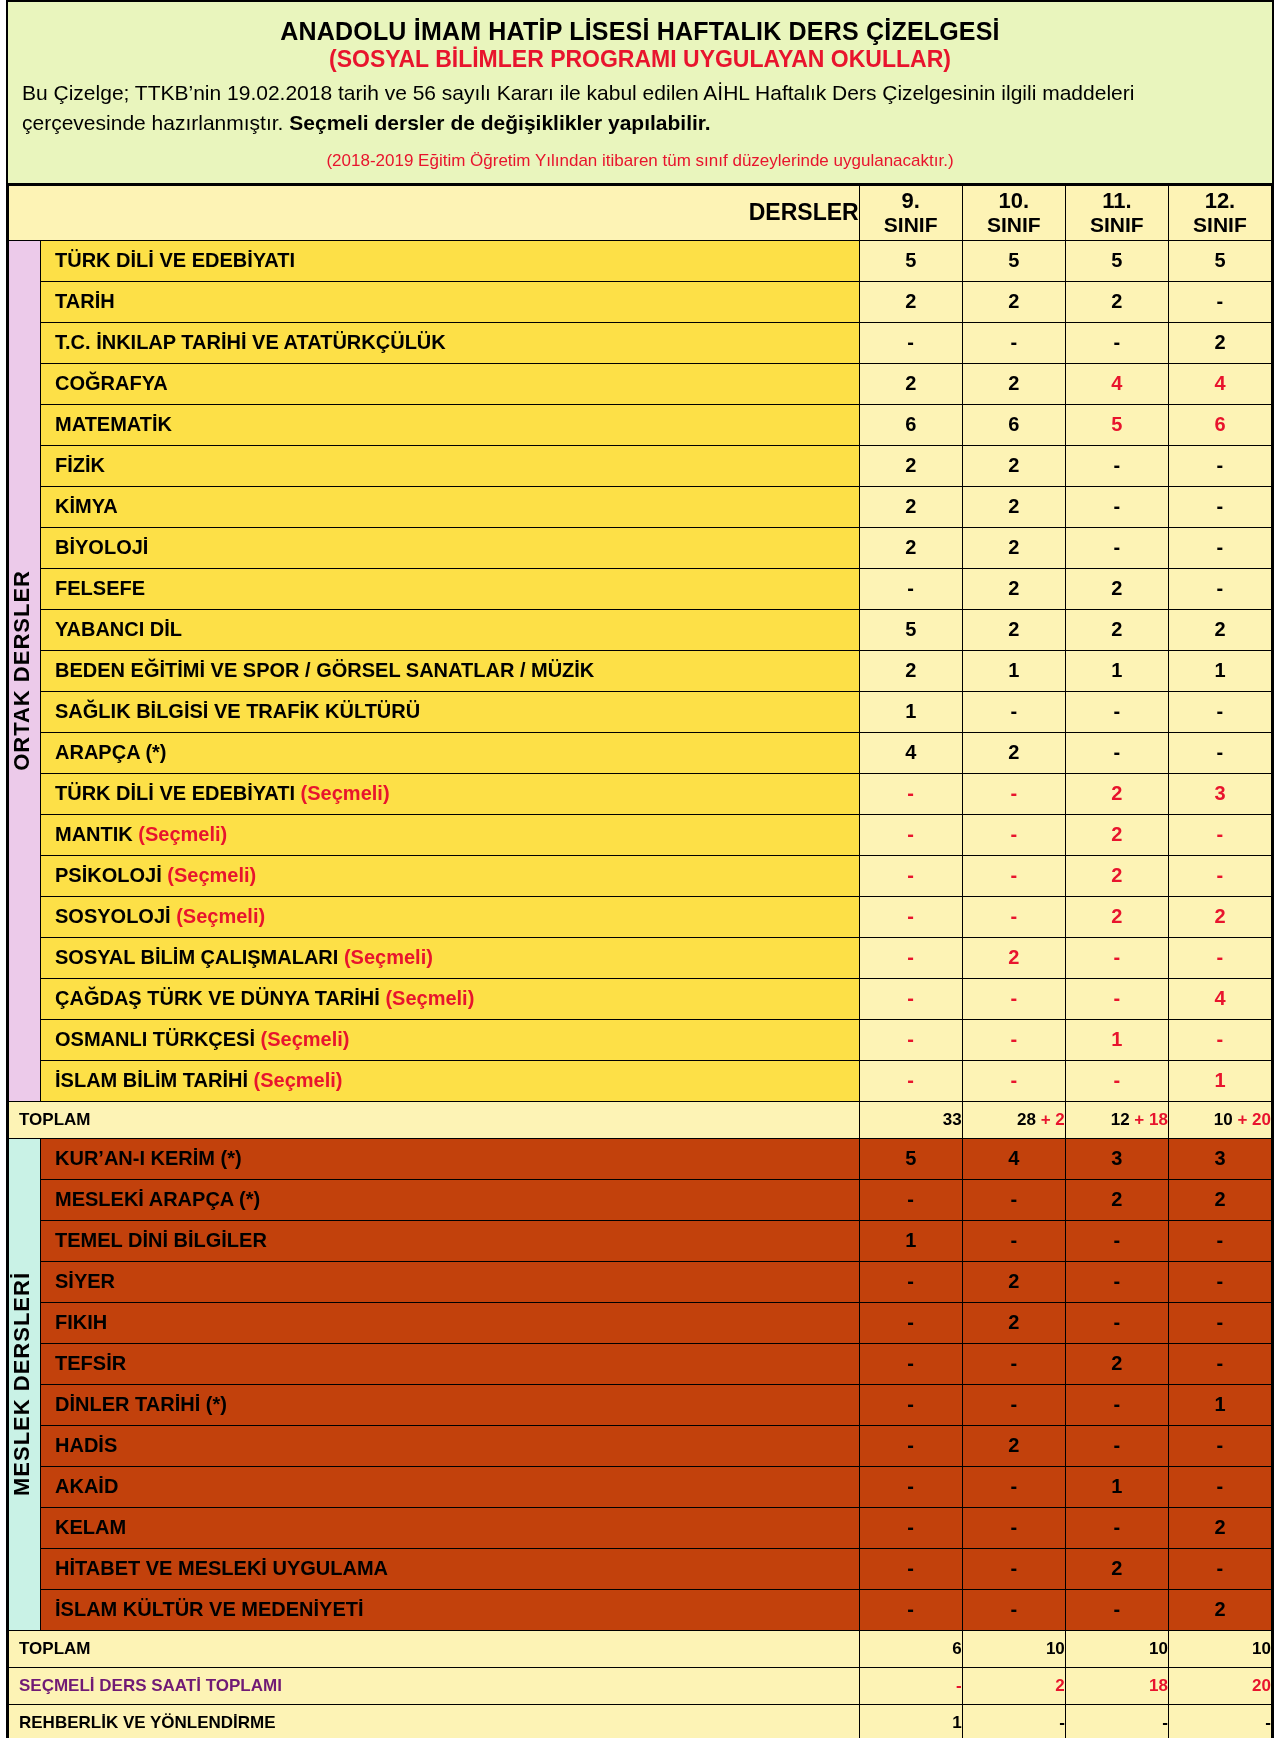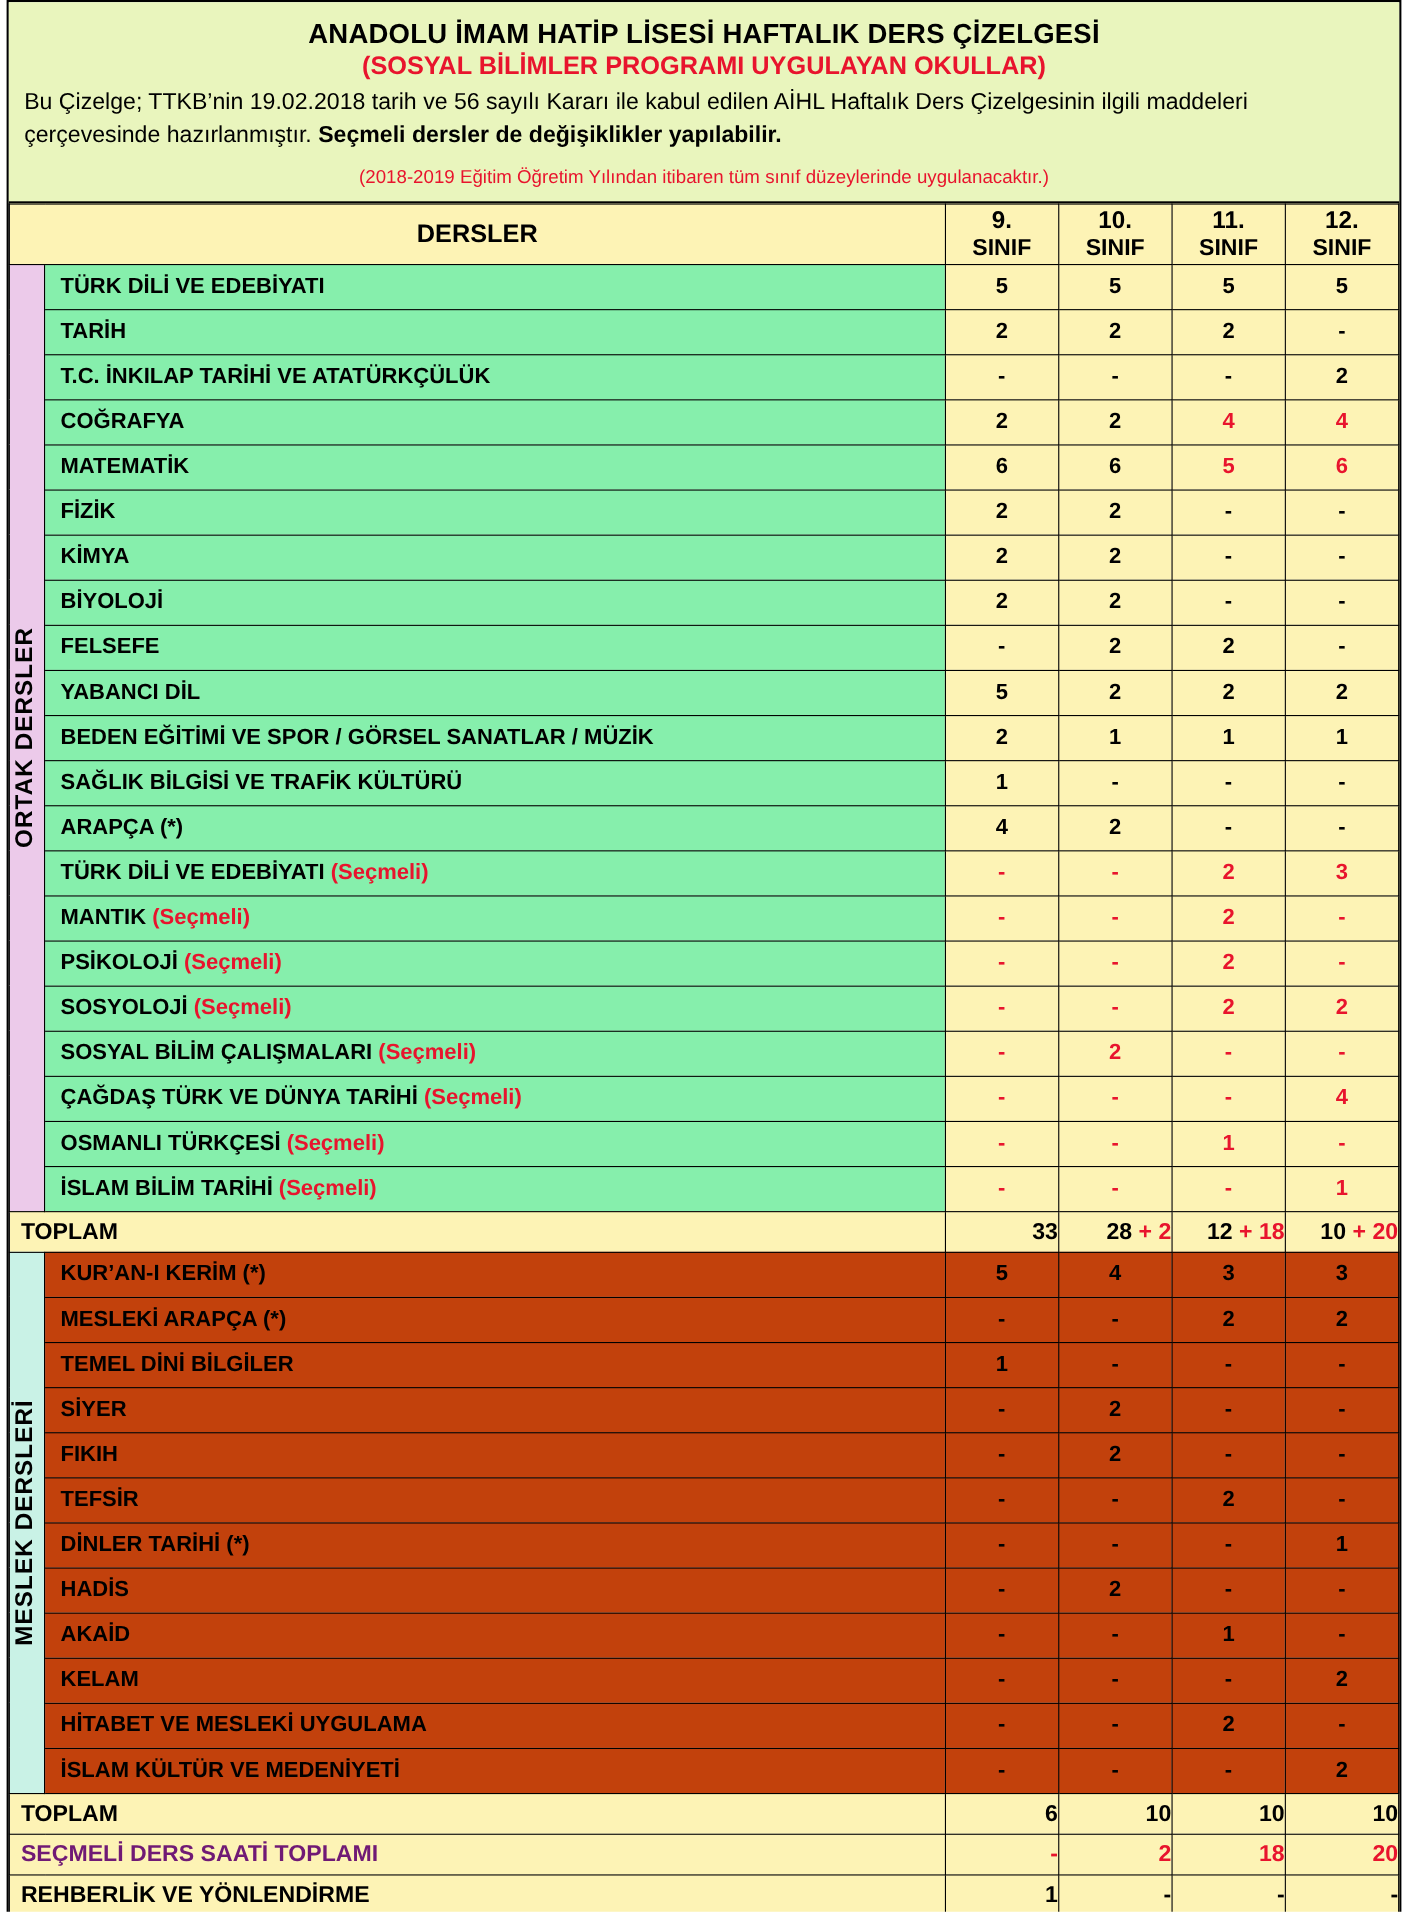--- a/index.html
+++ b/index.html
@@ -80,61 +80,61 @@
     background: #fdf3b5;
     text-align: center;
     height: 54px;
     font-size: 21px;
     font-weight: bold;
     line-height: 1.15;
   }
   .colhead .big { font-size: 22px; }
   .dersler-head {
     background: #fdf3b5;
-    text-align: center;
+    text-align: right;
     font-size: 23px;
     font-weight: bold;
   }
   .side {
     background: #eccaea;
     text-align: center;
     vertical-align: middle;
     font-size: 22px;
     font-weight: bold;
   }
   .side span {
     display: block;
     writing-mode: vertical-rl;
     transform: rotate(180deg);
     white-space: nowrap;
     letter-spacing: 1px;
   }
   .side-meslek { background: #c9f2e6; }
   .row-name {
-    background: #86efac;
+    background: #fde047;
     padding: 3px 0 3px 14px;
     height: 34px;
     font-size: 20px;
     white-space: nowrap;
   }
   .row-name .sec {
     color: #e8142d;
   }
   .val {
     background: #fdf3b5;
     text-align: center;
     font-size: 20px;
     height: 34px;
   }
   .val.red { color: #e8142d; }
   .meslek .row-name, .meslek .val { background: #c2410c; }
   .total-row td {
     background: #fdf3b5;
     height: 36px;
-    font-size: 21px;
+    font-size: 17px;
   }
   .total-label {
     text-align: left;
     padding-left: 10px;
   }
   .total-row td.val { text-align: right; }
   .plusred { color: #e8142d; }
   .secred { color: #701a75; }
 </style>
 </head>

